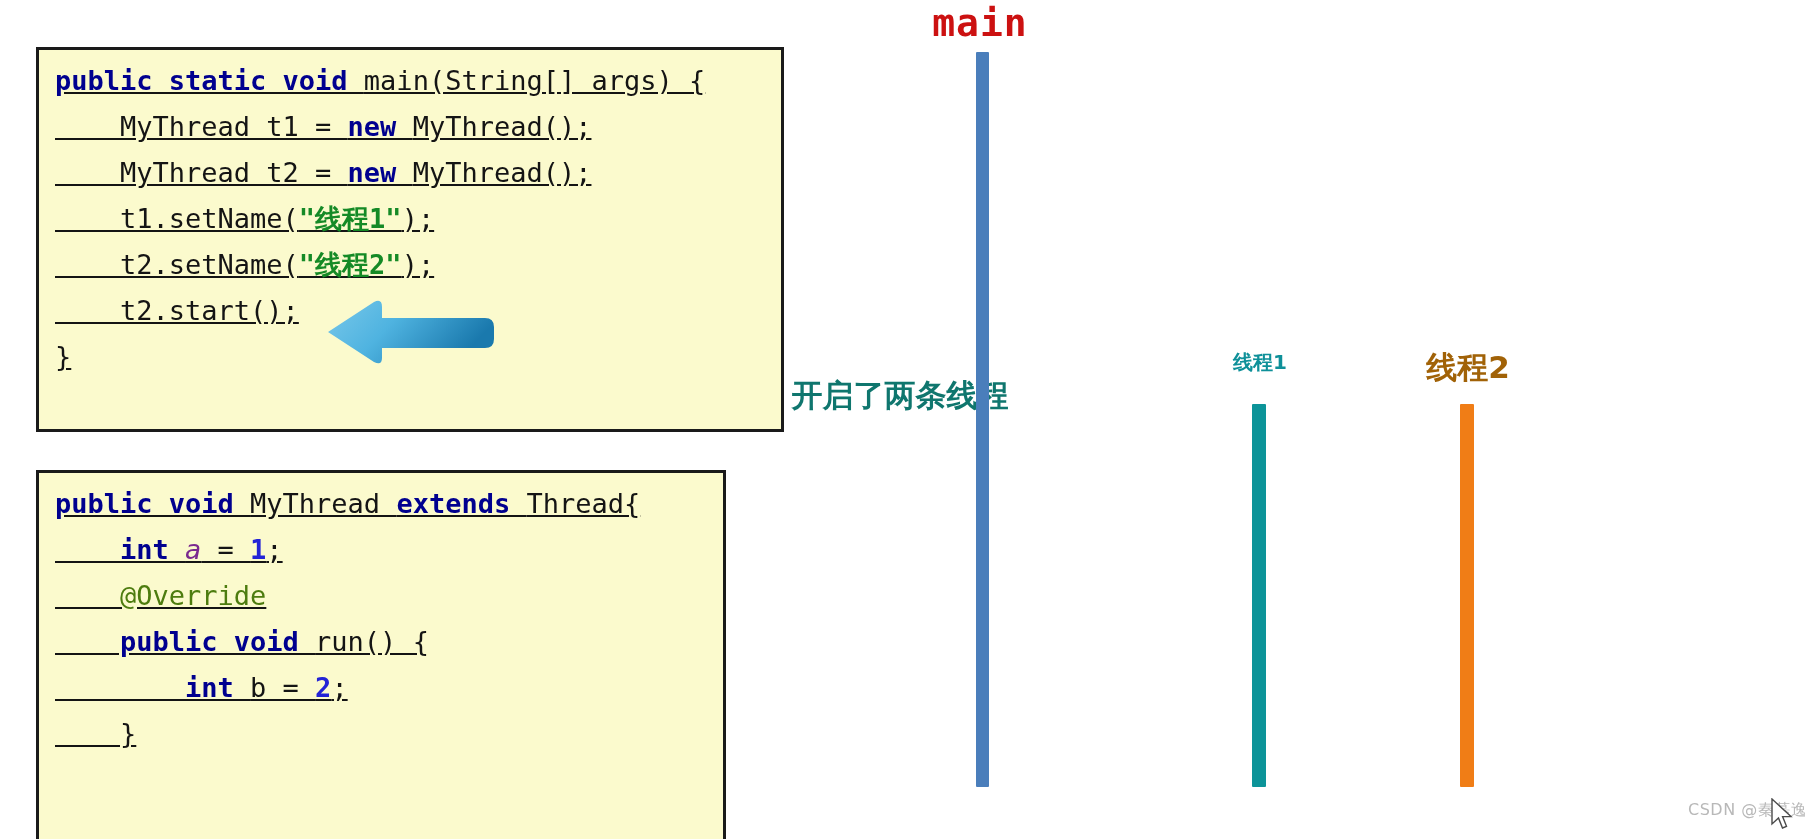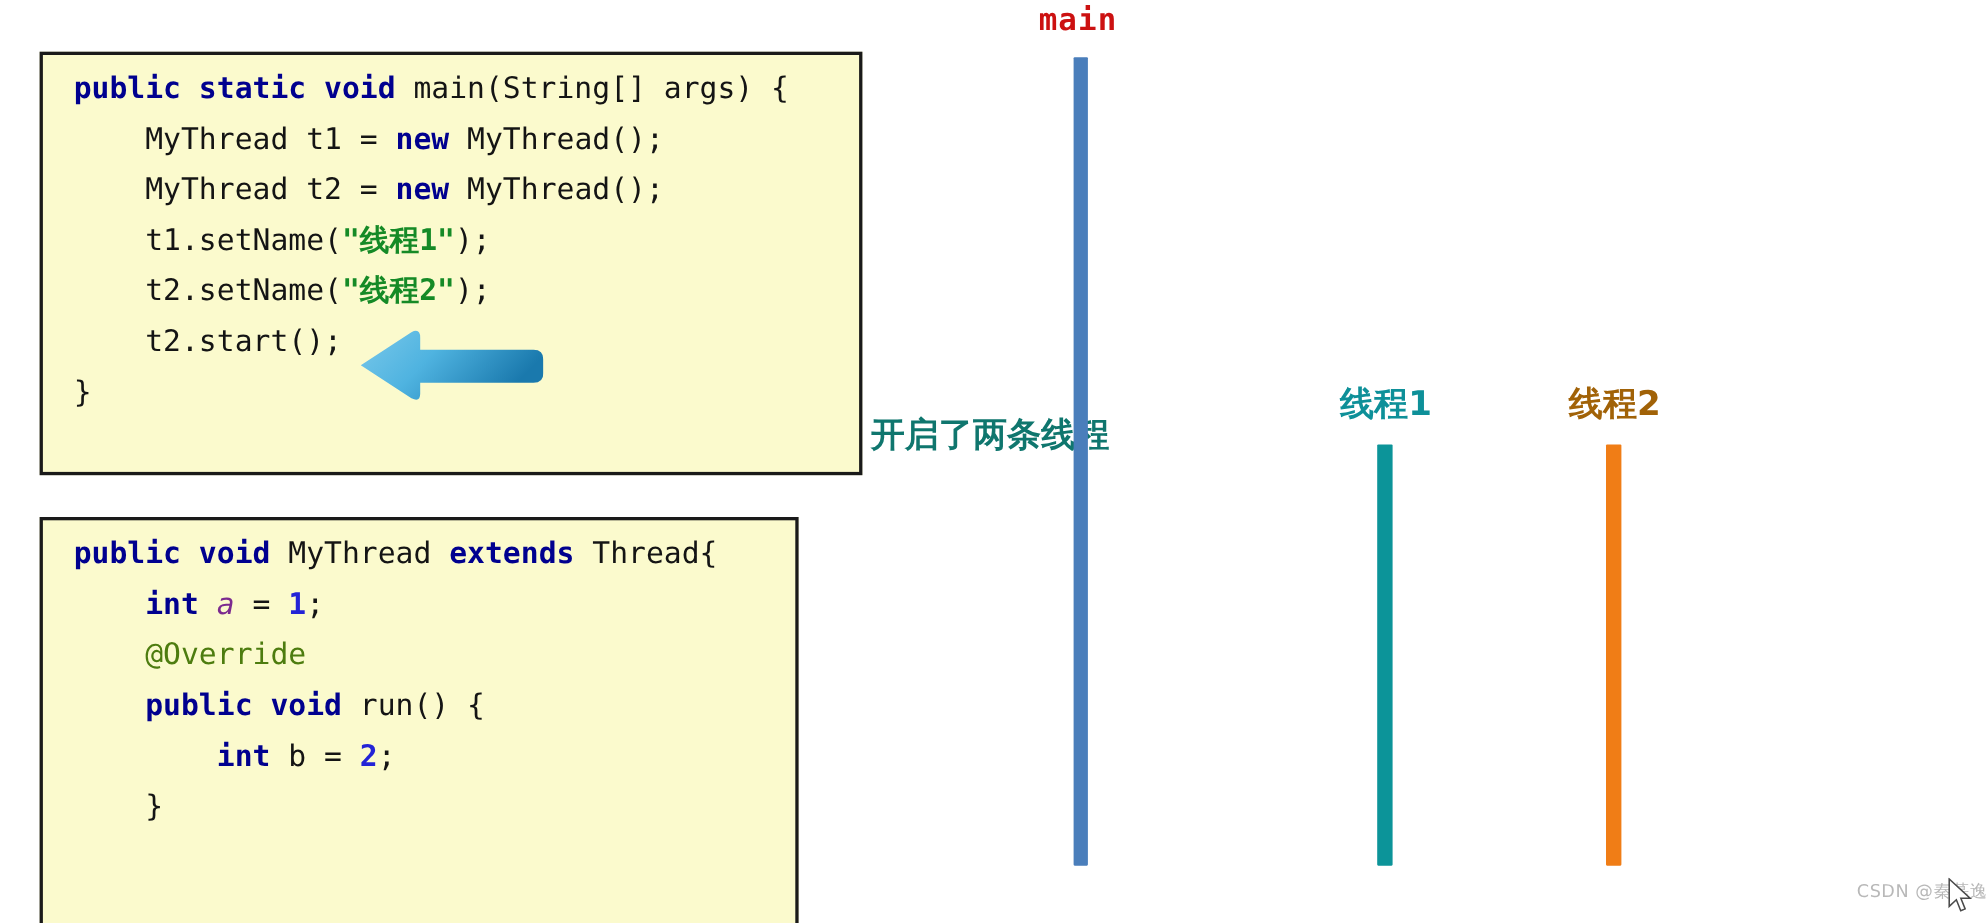--- a/index.html
+++ b/index.html
@@ -35,22 +35,23 @@
     height: 385px;
   }
   #code-box-class {
     left: 36px;
     top: 470px;
     width: 690px;
     height: 420px;
   }
   .code-line {
     white-space: pre;
-    padding-left: 28px;
+    padding-left: 16px;
     height: 46px;
+    text-decoration: underline;
   }
   .kw   { color: #00008f; font-weight: bold; }
   .str  { color: #158a26; font-weight: bold; }
   .num  { color: #2323d6; font-weight: bold; }
   .ann  { color: #4d7c0f; }
   .fld  { color: #7b2a8f; font-style: italic; }
   .plain{ color: #141414; }
 
   
   #start-arrow {
@@ -80,35 +81,35 @@
     line-height: 1;
   }
   .thread-bar {
     position: absolute;
     border-radius: 1px;
   }
 
   #main-col { left: 140px; top: 0; width: 120px; }
   #main-col .thread-label {
     font-family: "DejaVu Sans Mono", monospace;
-    font-size: 28px;
+    font-size: 38px;
     color: #cc1111;
     letter-spacing: 1px;
     margin-top: 4px;
   }
   #main-bar {
     left: 196px;
     top: 52px;
     width: 13px;
     height: 735px;
     background: #4a7ebb;
   }
 
   #t1-col { left: 410px; top: 352px; width: 140px; }
-  #t1-col .thread-label { font-size: 31px; color: #0e9099; }
+  #t1-col .thread-label { font-size: 20px; color: #0e9099; }
   #t1-bar {
     left: 472px;
     top: 404px;
     width: 14px;
     height: 383px;
     background: #0c9499;
   }
 
   #t2-col { left: 618px; top: 352px; width: 140px; }
   #t2-col .thread-label { font-size: 31px; color: #a16207; }

